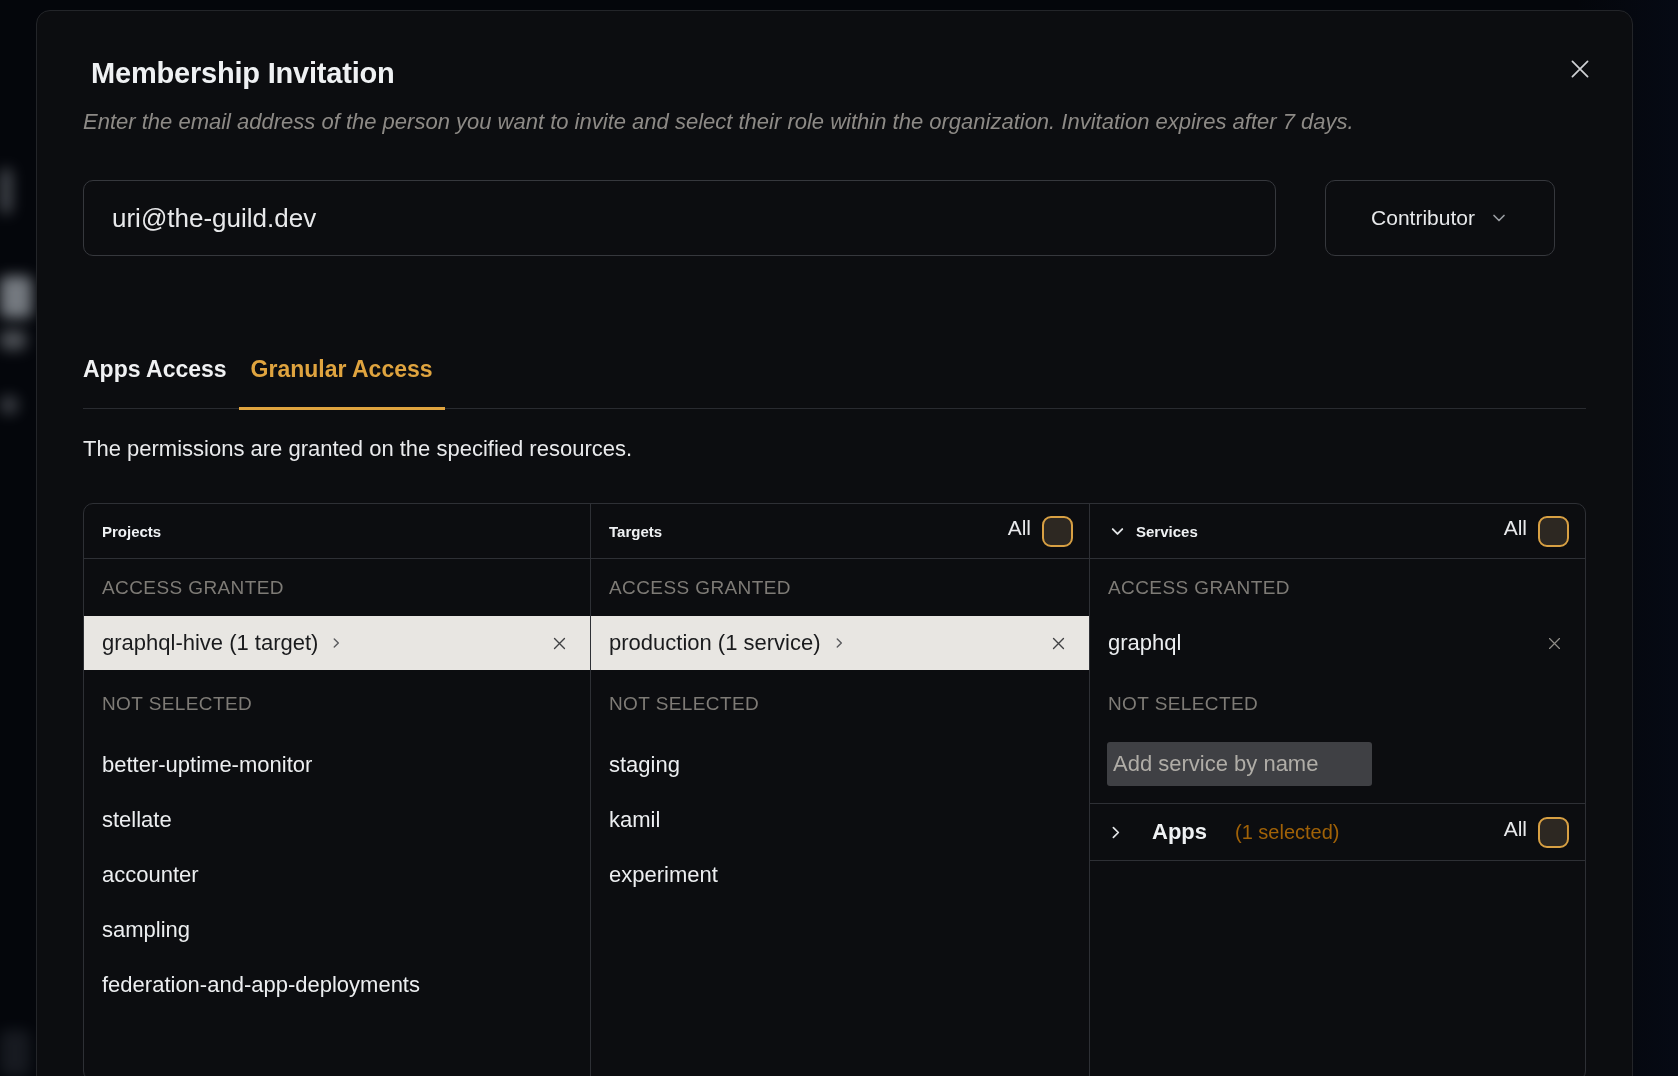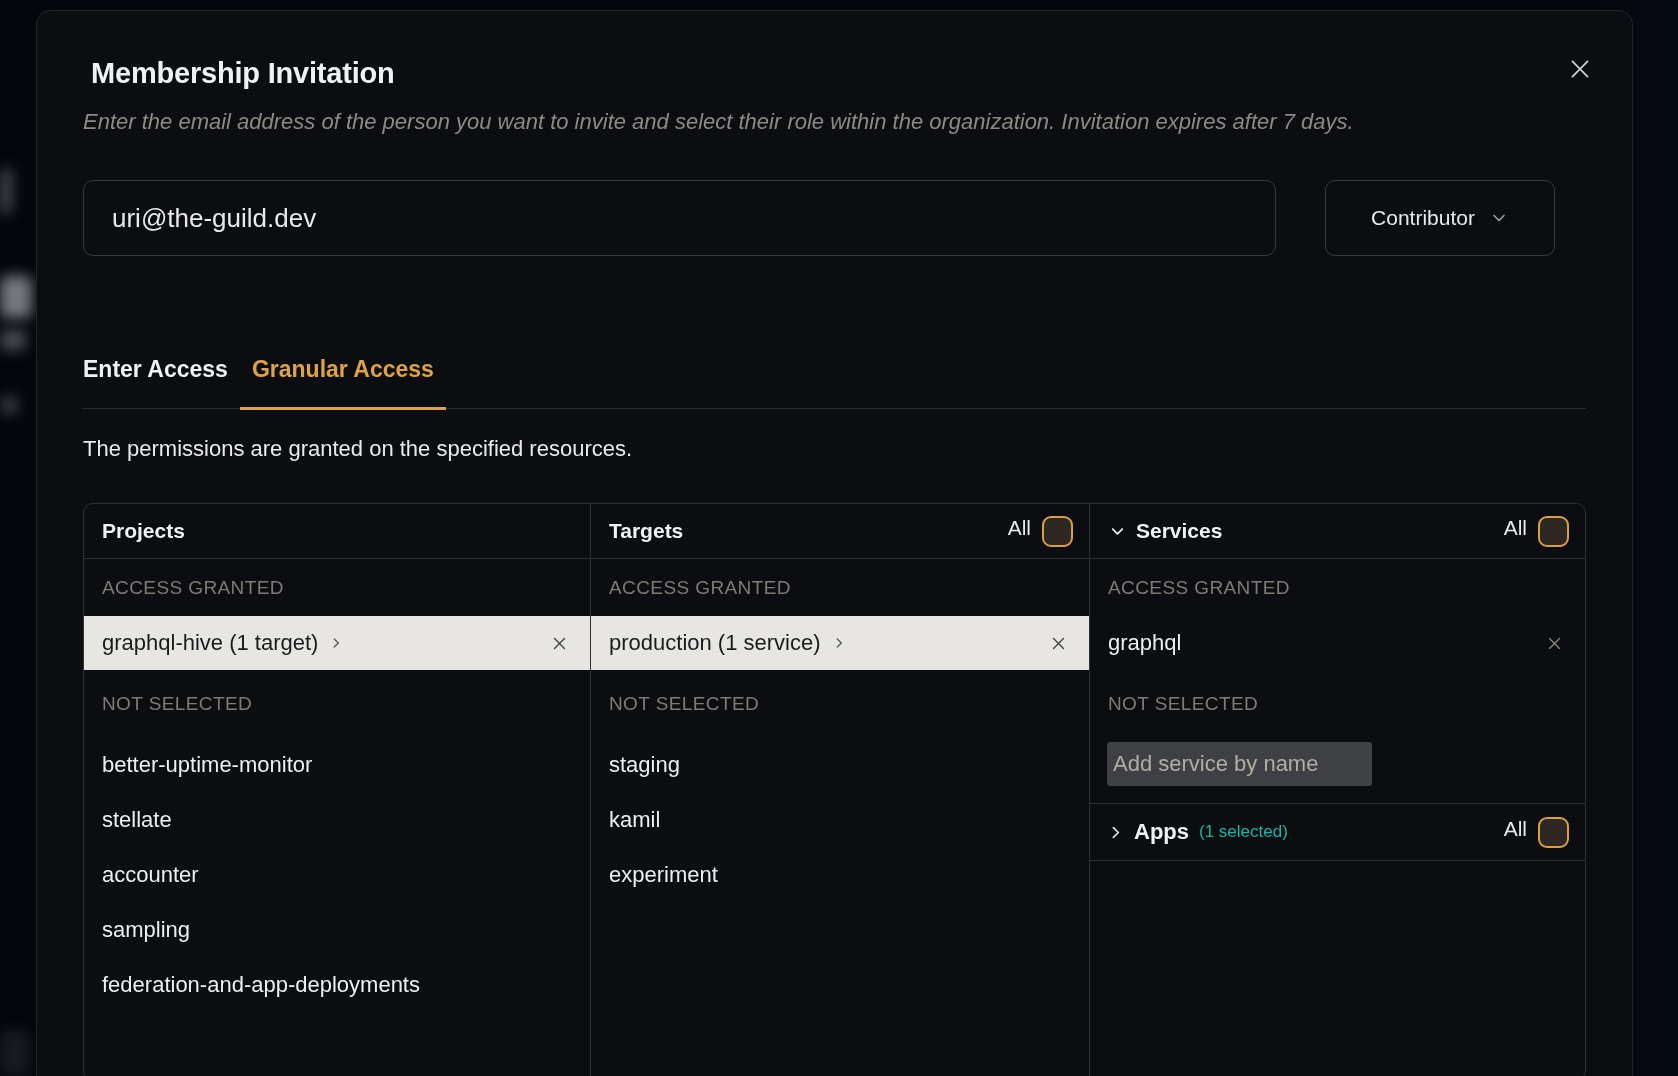--- a/index.html
+++ b/index.html
@@ -68,21 +68,21 @@
   .grid{
     margin-top:41px;height:578px;border:1px solid var(--line);border-radius:10px;
     display:grid;grid-template-columns:506px 499px 1fr;overflow:hidden;
   }
   .gcol{display:flex;flex-direction:column;min-width:0;}
   .gcol + .gcol{border-left:1px solid var(--line);}
   .ghead{
     height:55px;flex:none;display:flex;align-items:center;gap:9px;
     padding:0 16px 0 18px;border-bottom:1px solid var(--line);
   }
-  .ghead .col-title{font-size:21px;font-weight:700;color:#eff1f3;white-space:nowrap;}
+  .ghead .col-title{font-size:15px;font-weight:700;color:#eff1f3;white-space:nowrap;}
   .all-group{margin-left:auto;display:flex;align-items:flex-start;gap:11px;cursor:pointer;}
   .all-label{font-size:21px;color:#e8e9eb;}
   .checkbox{
     width:31px;height:31px;border:2px solid #d8a043;border-radius:9px;background:#2d2822;flex:none;
   }
   .chev-down{color:#e3e5e7;display:flex;}
 
   .section-label{
     height:57px;display:flex;align-items:center;padding:0 18px;
     font-size:19px;letter-spacing:.4px;color:var(--section);
@@ -102,26 +102,26 @@
     font-size:22px;color:#eceef0;cursor:pointer;white-space:nowrap;
   }
   .add-service-wrap{height:66px;padding:5px 0 0 17px;flex:none;}
   .add-service{
     width:265px;height:44px;background:#3f4044;border:none;border-radius:3px;
     padding:0 24px 0 6px;font-size:22px;color:#e6e4df;outline:none;
     font-family:"Liberation Sans", sans-serif;
   }
   .add-service::placeholder{color:#b0ada7;opacity:1;}
   .apps-row{
-    height:58px;flex:none;display:flex;align-items:center;gap:10px;
+    height:58px;flex:none;display:flex;align-items:center;gap:28px;
     padding:0 16px 0 17px;border-top:1px solid var(--line);border-bottom:1px solid var(--line);
     cursor:pointer;
   }
   .apps-row .apps-title{font-size:22px;font-weight:700;color:#eff1f3;}
-  .apps-row .apps-count{font-size:17px;color:#14b8a6;}
+  .apps-row .apps-count{font-size:20px;color:#a16207;}
   .apps-row .chev-right{color:#e3e5e7;display:flex;}
   svg{display:block;}
 </style>
 </head>
 <body>
 
 <div class="bg-blob blob1"></div>
 <div class="bg-blob blob2"></div>
 <div class="bg-blob blob3"></div>
 <div class="bg-blob blob5"></div>
@@ -144,21 +144,21 @@
       <span class="val">Contributor</span>
       <span class="chev">
         <svg width="20" height="20" viewBox="0 0 24 24" fill="none" stroke="currentColor" stroke-width="2" stroke-linecap="round" stroke-linejoin="round">
           <path d="M6 9 L12 15 L18 9"></path>
         </svg>
       </span>
     </div>
   </div>
 
   <div class="tabs">
-    <div class="tab">Enter Access</div>
+    <div class="tab">Apps Access</div>
     <div class="tab active">Granular Access</div>
   </div>
 
   <p class="note">The permissions are granted on the specified resources.</p>
 
   <div class="grid">
 
     <div class="gcol">
       <div class="ghead">
         <span class="col-title">Projects</span>

